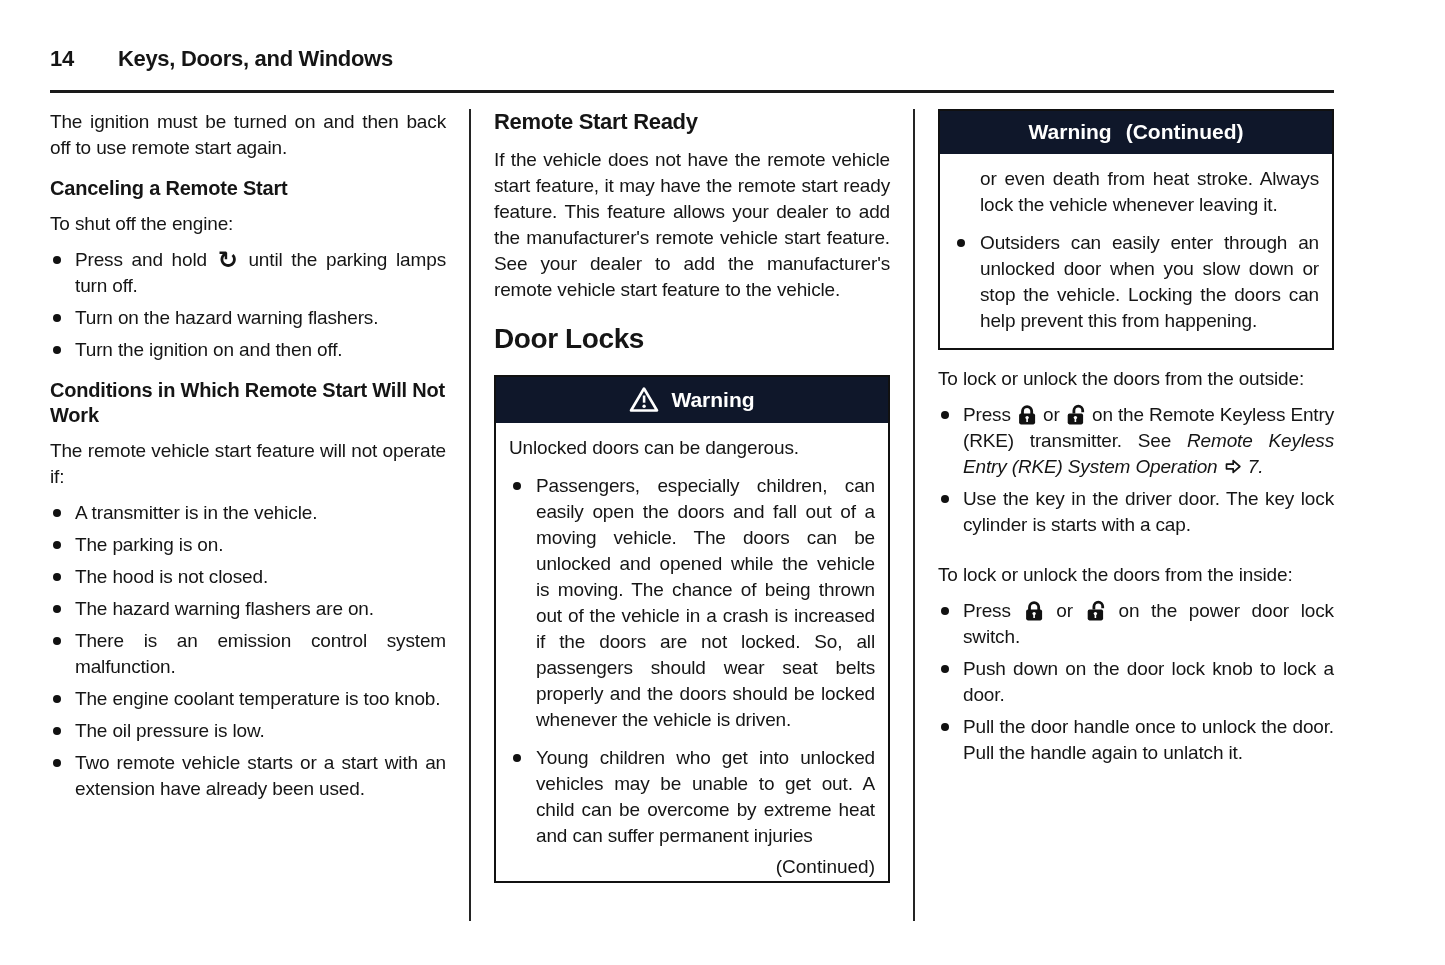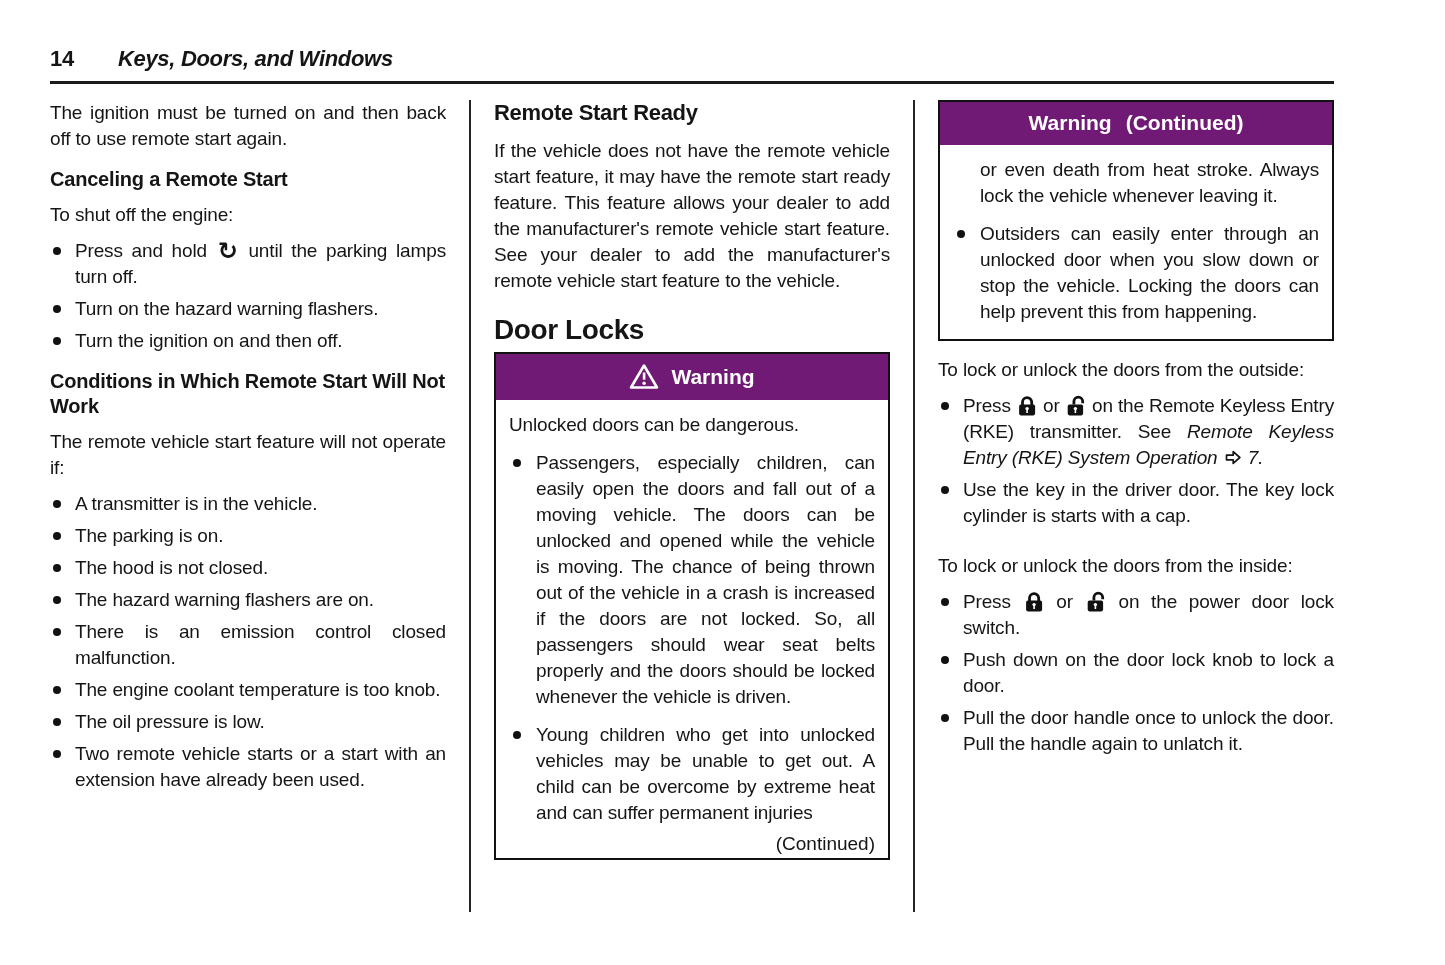--- a/index.html
+++ b/index.html
@@ -9,51 +9,51 @@
     font-family:"Liberation Sans", sans-serif;
     color:#151515;
     -webkit-font-smoothing:antialiased;
   }
   .page { width:1334px; padding:46px 0 0 50px; }
 
   
   .header-row {
     display:flex; align-items:baseline;
     border-bottom:3px solid #1a1a1a;
-    padding-bottom:9px;
+    padding-bottom:18px;
   }
   .page-num { font-weight:bold; font-size:22px; letter-spacing:-0.3px; }
-  .chapter  { font-weight:bold; font-size:22px; letter-spacing:-0.3px; margin-left:44px;font-style:italic; }
+  .chapter  { font-weight:bold; font-size:22px; letter-spacing:-0.3px; margin-left:44px; }
 
   
   .columns { display:flex; margin-top:16px; height:824px; }
   .col { width:396px; }
   .vdivider { width:2px; background:#242424; height:812px; margin:0 23px; }
 
   p.body, li { font-size:19px; line-height:26px; text-align:justify; letter-spacing:-0.15px; }
   p.body { margin-bottom:13px; }
   p.lead { margin-bottom:10px; }
 
   h3.sub { font-size:20px; font-weight:bold; letter-spacing:-0.2px; margin:15px 0 10px 0; line-height:25px; }
   h2.section { font-size:22px; font-weight:bold; letter-spacing:-0.3px; margin:0 0 12px 0; }
-  h1.major { font-size:28px; font-weight:bold; letter-spacing:-0.4px; margin:20px 0 6px 0; }
+  h1.major { font-size:28px; font-weight:bold; letter-spacing:-0.4px; margin:20px 0 20px 0; }
 
   ul.blist { list-style:none; }
   ul.blist > li { position:relative; padding-left:25px; margin-bottom:6px; }
   ul.blist > li::before {
     content:""; position:absolute; left:3px; top:9px;
     width:8px; height:8px; border-radius:50%; background:#111;
   }
 
   .it { font-style:italic; }
 
   
   .warnbox { border:2.5px solid #111; background:#fff; }
   .warnbox .bar {
-    background:#701a75; color:#fff; text-align:center;
+    background:#0f172a; color:#fff; text-align:center;
     font-weight:bold; font-size:21px;
     padding:9px 0 10px 0;
     display:flex; align-items:center; justify-content:center; gap:12px;
   }
   .warnbox .bar .cont-label { margin-left:2px; }
   .warnbox .boxbody { padding:12px 13px 2px 13px; }
   .warnbox .boxbody p.body { margin-bottom:12px; }
   .warnbox ul.blist > li { padding-left:27px; margin-bottom:12px; }
   .warnbox ul.blist > li::before { left:4px; }
   .continued { text-align:right; font-size:19px; line-height:24px; margin-top:-6px; }
@@ -125,21 +125,21 @@
       </ul>
 
       <h3 class="sub">Conditions in Which Remote Start Will Not Work</h3>
       <p class="body lead">The remote vehicle start feature will not operate if:</p>
 
       <ul class="blist">
         <li>A transmitter is in the vehicle.</li>
         <li>The parking is on.</li>
         <li>The hood is not closed.</li>
         <li>The hazard warning flashers are on.</li>
-        <li>There is an emission control closed malfunction.</li>
+        <li>There is an emission control system malfunction.</li>
         <li>The engine coolant temperature is too knob.</li>
         <li>The oil pressure is low.</li>
         <li>Two remote vehicle starts or a start with an extension have already been used.</li>
       </ul>
     </div>
 
     <div class="vdivider"></div>
 
     <div class="col">
       <h2 class="section">Remote Start Ready</h2>

